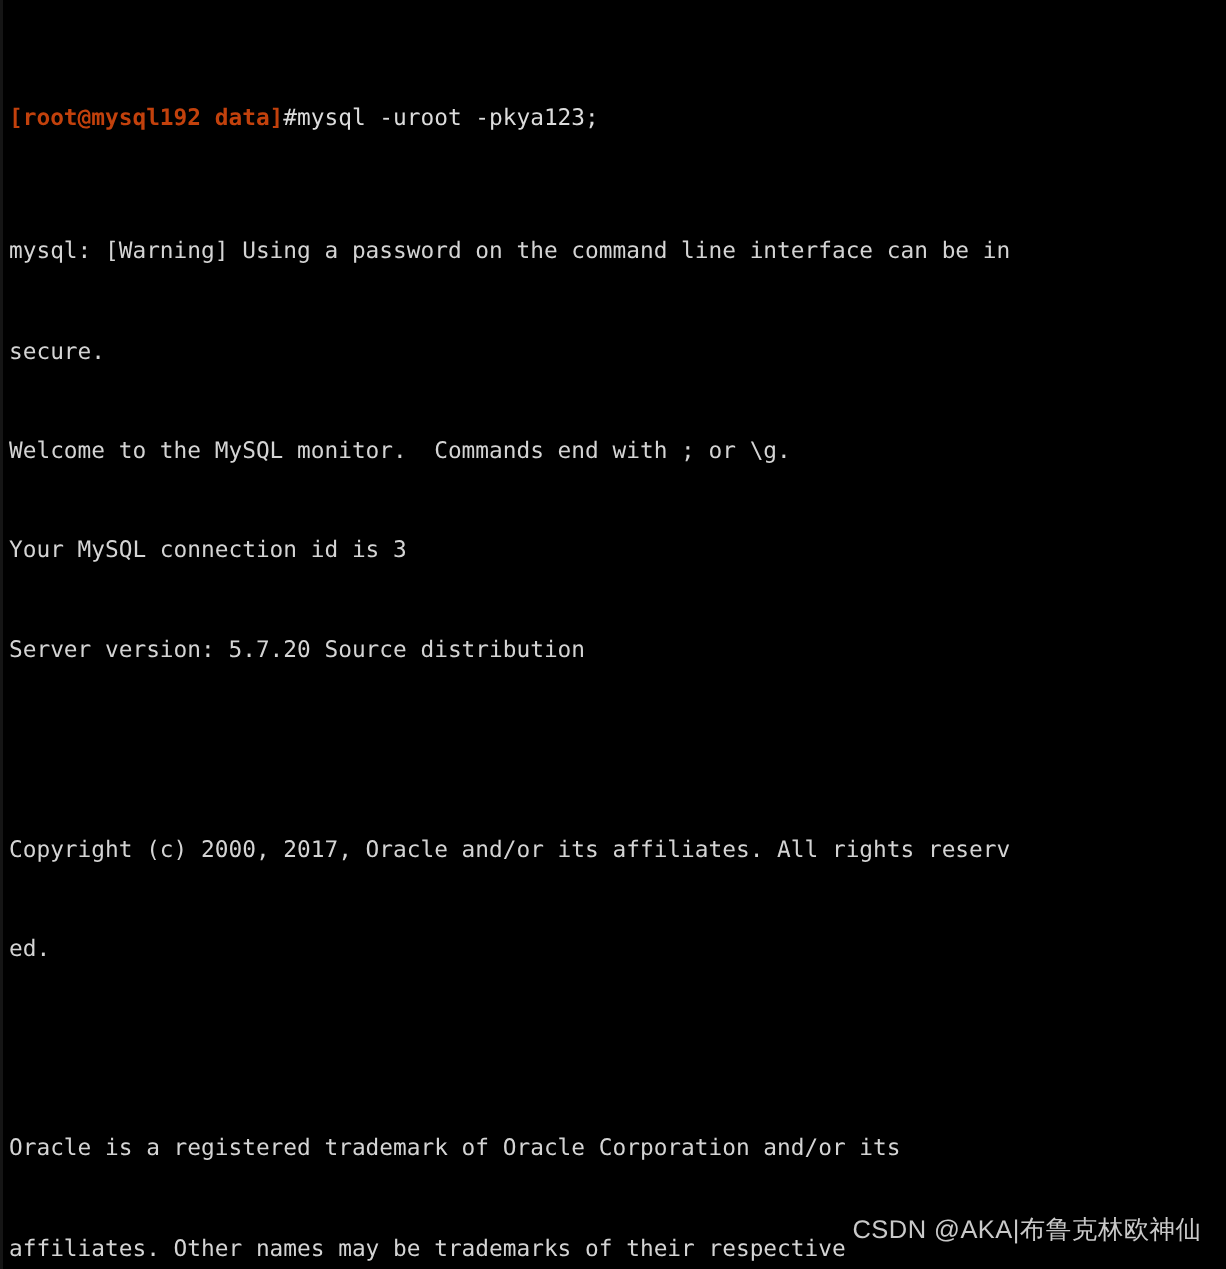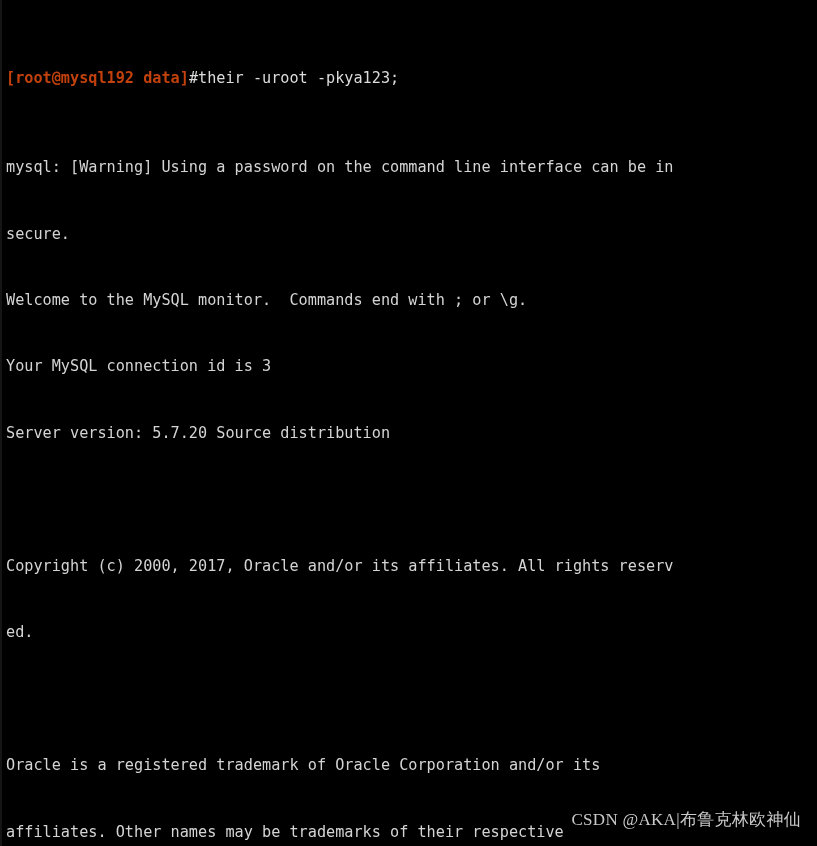--- a/index.html
+++ b/index.html
@@ -48,37 +48,37 @@
 
   .blank { color: transparent; }
 
   .c-prompt  { color: #c2410c; font-weight: bold; }
   .c-white   { color: #dcdcdc; }
 
   #watermark {
     position: absolute;
     right: 16px;
     top: 808px;
-    font-family: Liberation Serif, serif;
+    font-family: Liberation Sans, sans-serif;
     font-size: 17px;
     color: #c9c9c9;
     letter-spacing: 0.3px;
     white-space: pre;
     pointer-events: none;
     margin-left: 40px;
   }
 </style>
 </head>
 <body>
 
 <div id="terminal">
 
   <div id="screen">
 
-    <span class="line"><span class="c-prompt">[root@mysql192 data]</span><span class="c-white">#their -uroot -pkya123;</span></span>
+    <span class="line"><span class="c-prompt">[root@mysql192 data]</span><span class="c-white">#mysql -uroot -pkya123;</span></span>
 
     <span class="line">mysql: [Warning] Using a password on the command line interface can be in</span>
     <span class="line">secure.</span>
     <span class="line">Welcome to the MySQL monitor.  Commands end with ; or \g.</span>
     <span class="line">Your MySQL connection id is 3</span>
     <span class="line">Server version: 5.7.20 Source distribution</span>
     <span class="line blank"></span>
     <span class="line">Copyright (c) 2000, 2017, Oracle and/or its affiliates. All rights reserv</span>
     <span class="line">ed.</span>
     <span class="line blank"></span>

